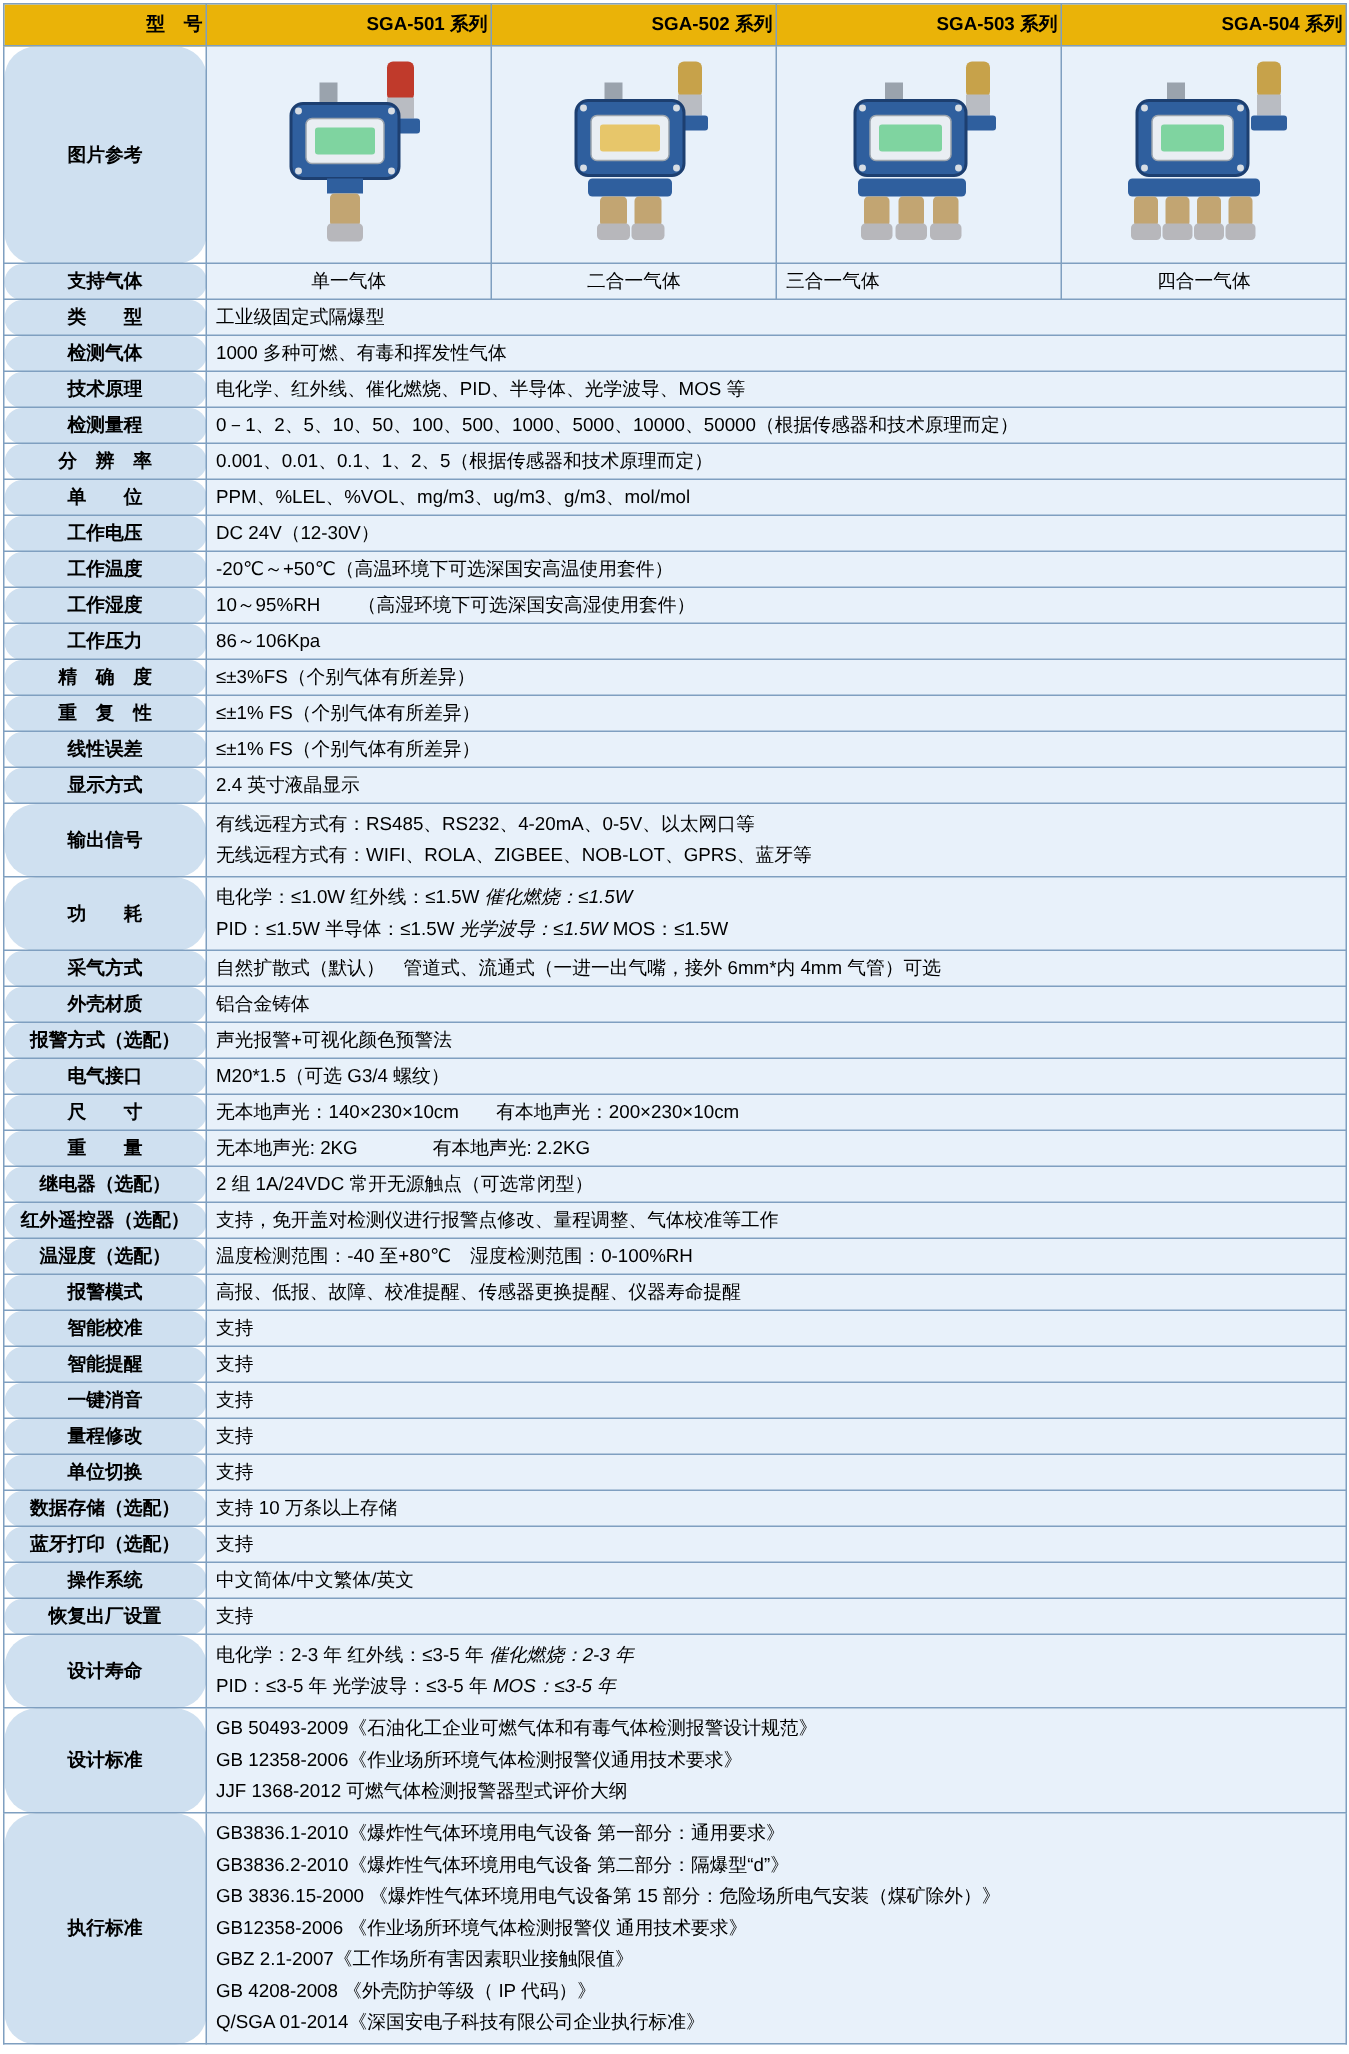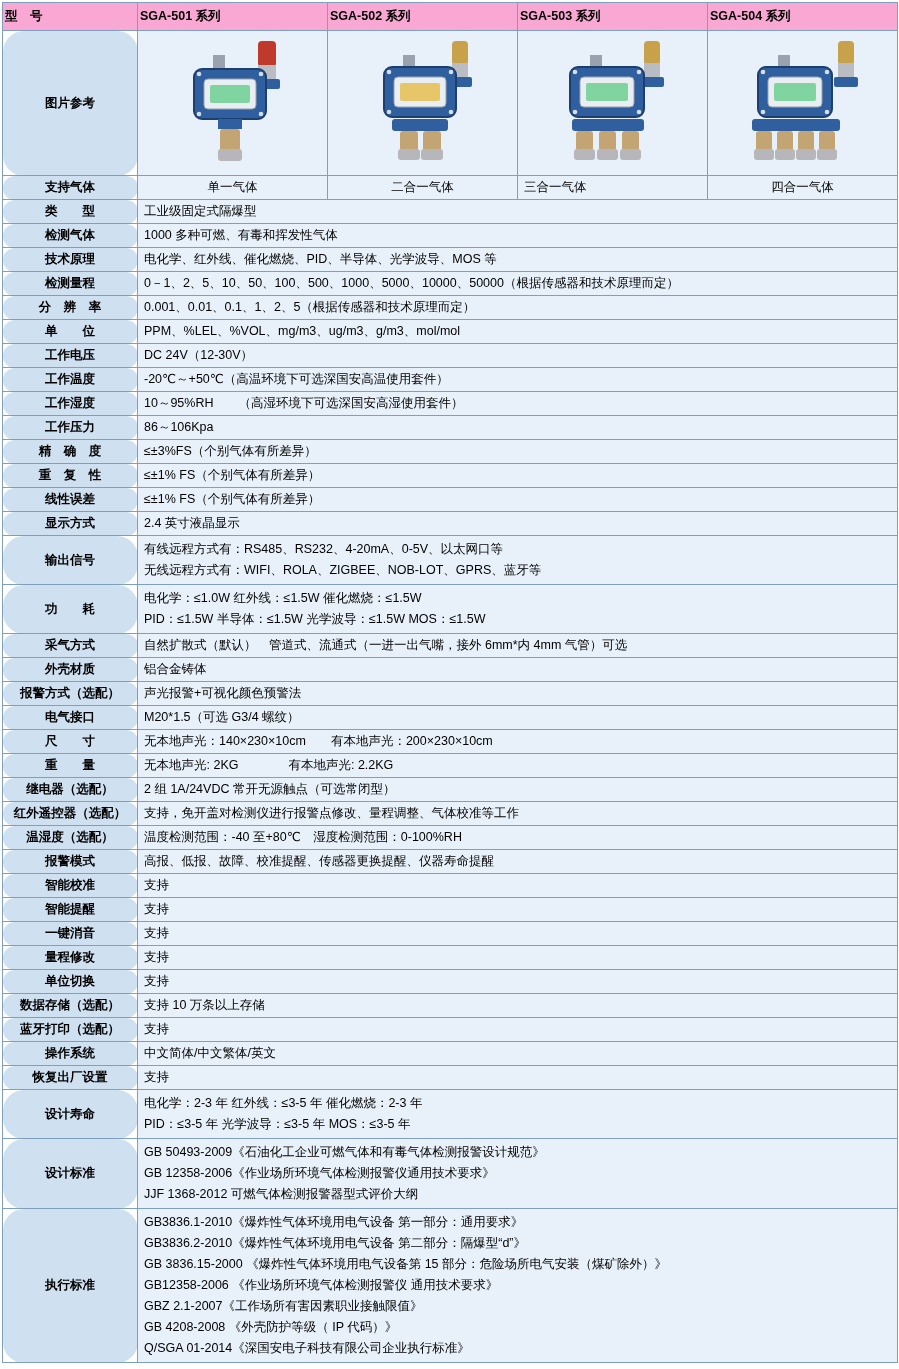--- a/index.html
+++ b/index.html
@@ -2,25 +2,25 @@
 <html><head>
 <meta charset="utf-8">
 <style>
   html,body{margin:0;padding:0;background:#fff;}
   body{font-family:"Liberation Sans","DejaVu Sans",sans-serif;}
   .page{width:899px;height:1369px;position:relative;box-sizing:border-box;background:#fff;}
   table.spec{border-collapse:collapse;width:895px;margin:2px;table-layout:fixed;}
   table.spec td{border:1px solid #7f9fc0;vertical-align:middle;font-size:12.5px;color:#000;}
   td.lbl{background:#cfe0f0;text-align:center;font-weight:bold;font-size:13px;color:#1c1c1c;padding:3px 2px;width:115px;border-radius:21px;}
   td.val{background:#e8f1fa;padding:3px 6px;color:#111;}
-  td.hdr{background:#f9a8d4;text-align:left;font-weight:bold;font-size:13px;padding:5px 2px;}
+  td.hdr{background:#eab308;text-align:right;font-weight:bold;font-size:13px;padding:5px 2px;}
   td.img{background:#e8f1fa;text-align:center;padding:2px;}
   .w1{width:150px;}
   .w2{width:150px;}
-  .w3{width:160px;}
+  .w3{width:160px;font-style:italic;}
   .lines div{padding:2px 0;}
   
   .dev{position:relative;width:150px;height:140px;margin:0 auto;}
   .dev svg{display:block;margin:0 auto;}
 </style>
 </head>
 <body>
 
 <div class="page">
 <table class="spec">

